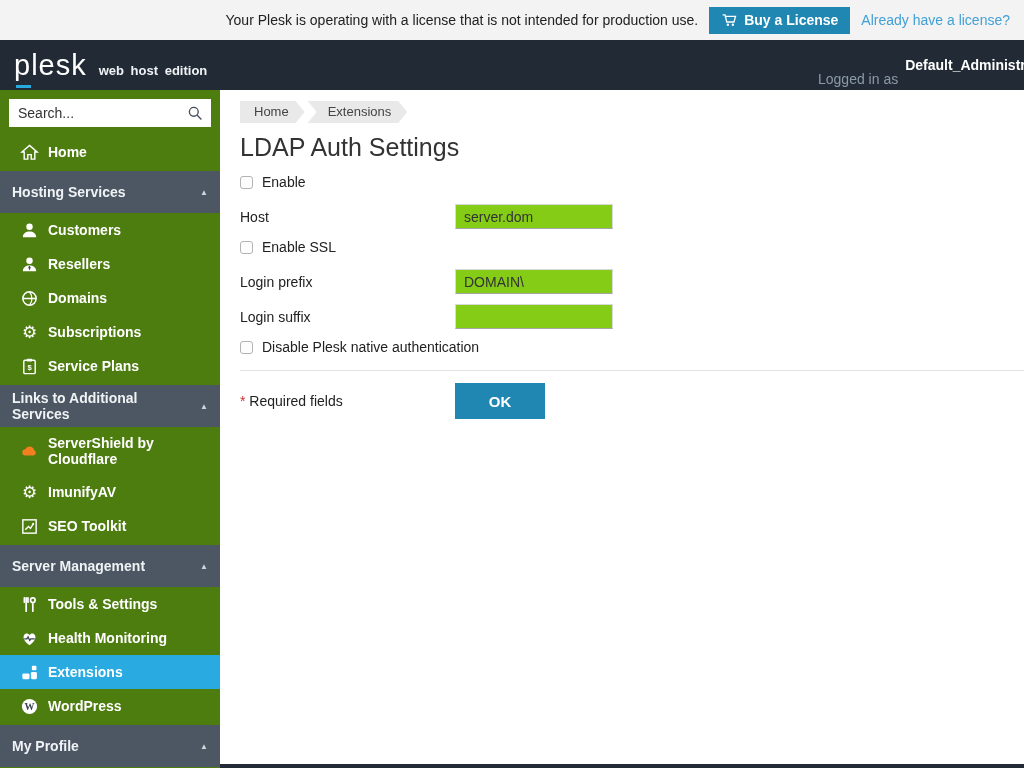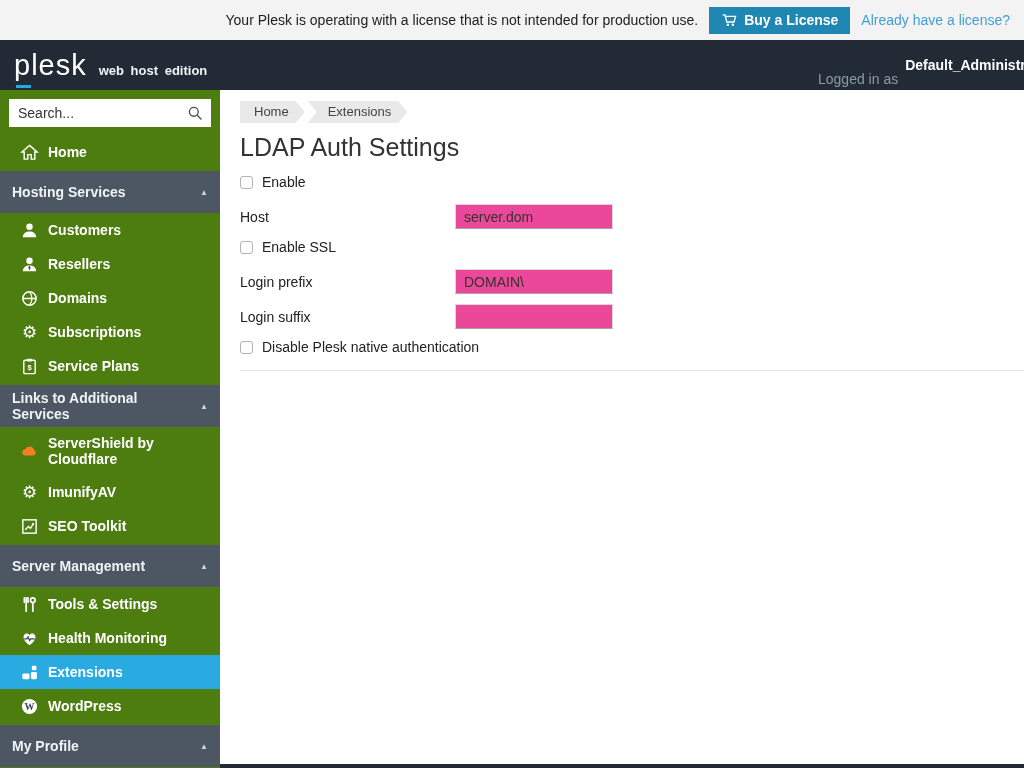--- a/index.html
+++ b/index.html
@@ -99,21 +99,21 @@
   .checkbox-row input[type="checkbox"] {
     appearance: none; -webkit-appearance: none;
     width: 13px; height: 13px; border: 1px solid #b3b3b3; border-radius: 3px;
     background: #fdfdfd; cursor: pointer; margin: 0;
   }
   .checkbox-row label { font-size: 14px; color: #222; margin-left: 9px; cursor: pointer; }
 
   .field-row { display: flex; align-items: center; margin-bottom: 10px; }
   .field-label { width: 215px; font-size: 14px; color: #222; flex: 0 0 215px; }
   .text-input {
-    width: 158px; height: 25px; background: #ec4899;
+    width: 158px; height: 25px; background: #84cc16;
     border: 1px solid #d9d9d9; border-bottom-color: #a6a6a6;
     font-family: inherit; font-size: 14px; color: #333; padding: 0 8px;
   }
 
   .form-divider { border: none; border-top: 1px solid #e3e3e3; margin: 15px 0 12px 0; }
   .submit-row { display: flex; align-items: center; }
   .required-note { width: 215px; flex: 0 0 215px; font-size: 14px; color: #222; }
   .req-star { color: #d02d2d; }
   .ok-btn {
     width: 90px; height: 36px; background: #1f87b2; color: #fff;
@@ -366,14 +366,18 @@
       <input type="text" class="text-input" value="" style="">
     </div>
 
     <div class="checkbox-row">
       <input type="checkbox" id="cb-native" style="">
       <label for="cb-native">Disable Plesk native authentication</label>
     </div>
 
     <hr class="form-divider">
 
+    <div class="submit-row">
+      <span class="required-note"><span class="req-star">*</span> <span>Required fields</span></span>
+      <button class="ok-btn">OK</button>
+    </div>
   </div>
 </div>
 
 </body></html>

